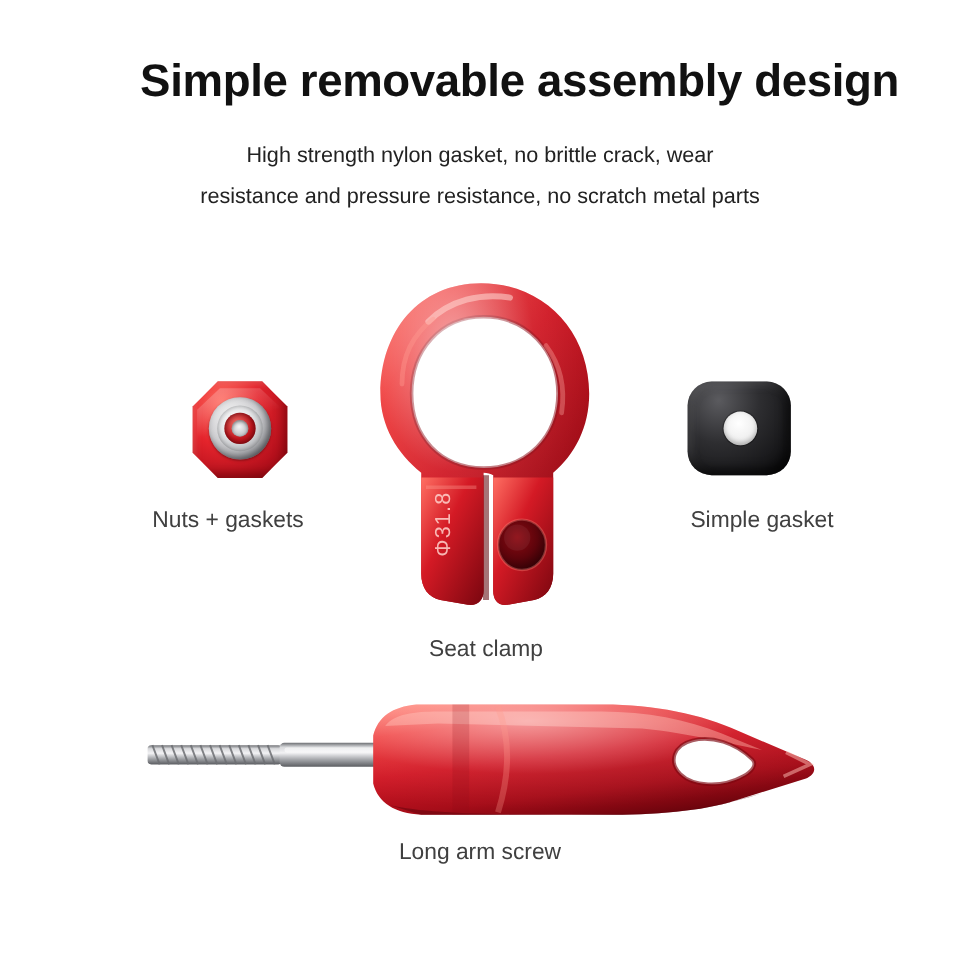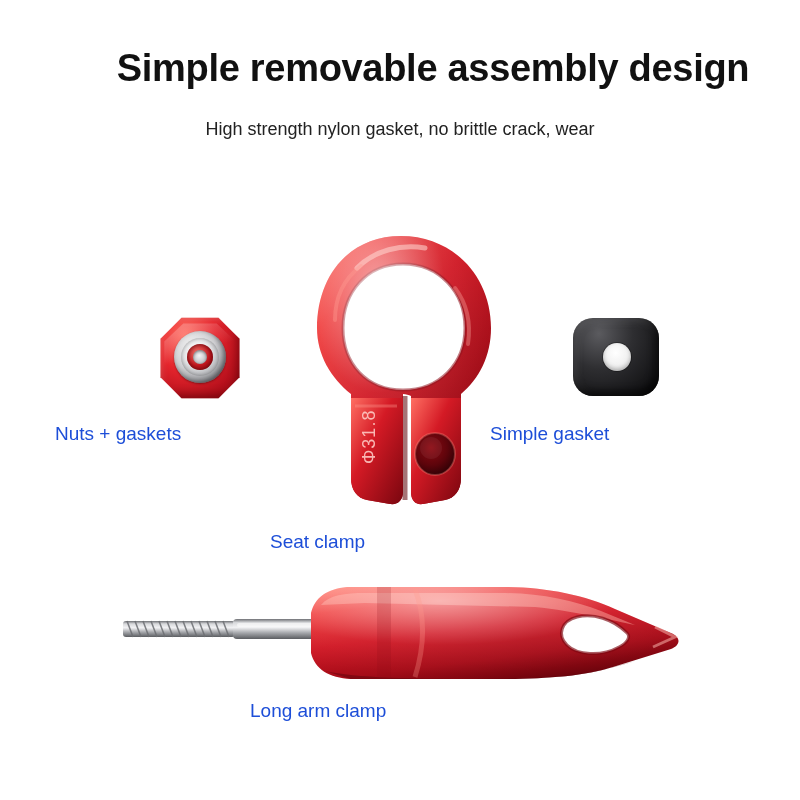--- a/index.html
+++ b/index.html
@@ -40,23 +40,23 @@
     line-height: 34px;
     color: #222222;
     font-weight: 400;
   }
   #subline .l { display: block; }
 
   
   .part-label {
     position: absolute;
     font-size: 19px;
-    color: #1d4ed8;
+    color: #404040;
     white-space: nowrap;
-    text-align: left;
+    text-align: center;
   }
   #label-nuts     { top: 423px; left: 55px;  width: 270px; }
   #label-nylon    { top: 423px; left: 490px; width: 290px; }
   #label-clamp    { top: 531px; left: 270px; width: 270px; }
   #label-screw    { top: 700px; left: 250px; width: 300px; }
 
   
   .obj { position: absolute; }
 
   
@@ -130,20 +130,21 @@
   #long-screw { left: 115px; top: 575px; width: 570px; height: 110px; }
   #long-screw svg { display: block; }
 </style>
 </head>
 <body>
 
 <div id="headline">Simple removable assembly design</div>
 
 <div id="subline">
   <span class="l">High strength nylon gasket, no brittle crack, wear</span>
+  <span class="l">resistance and pressure resistance, no scratch metal parts</span>
 </div>
 
 <div class="obj" id="nut-assembly">
   <div id="nut-outer"></div>
   <div id="nut-hex-shade"></div>
   <div id="washer-outer"></div>
   <div id="washer-mid"></div>
   <div id="washer-inner-red"></div>
   <div id="washer-hole"></div>
 </div>
@@ -355,13 +356,13 @@
       <path d="M512 58
                C 498 44 478 38 462 42
                C 446 46 442 60 452 70
                C 462 80 486 82 504 72
                C 512 68 516 62 512 58 Z" fill="none" stroke="#7c060f" stroke-width="3" opacity="0.65"></path>
 
       <path d="M540 52 L 560 62 L 538 72" stroke="#ffc2b8" stroke-width="3" fill="none" opacity="0.5"></path>
     </g>
   </svg>
 </div>
-<div class="part-label" id="label-screw">Long arm clamp</div>
+<div class="part-label" id="label-screw">Long arm screw</div>
 
 </body></html>

